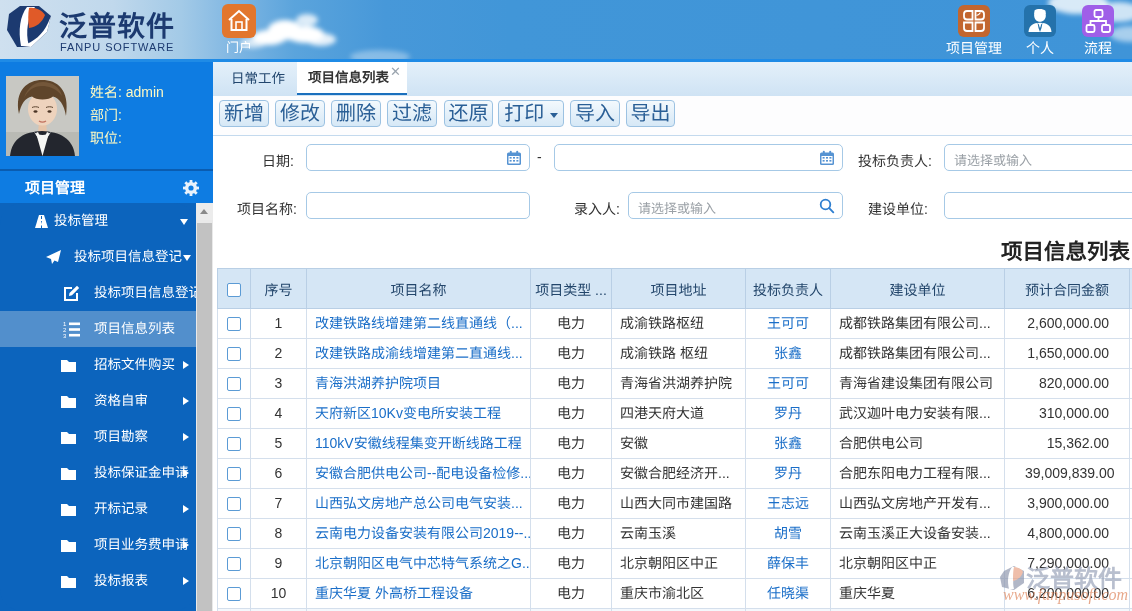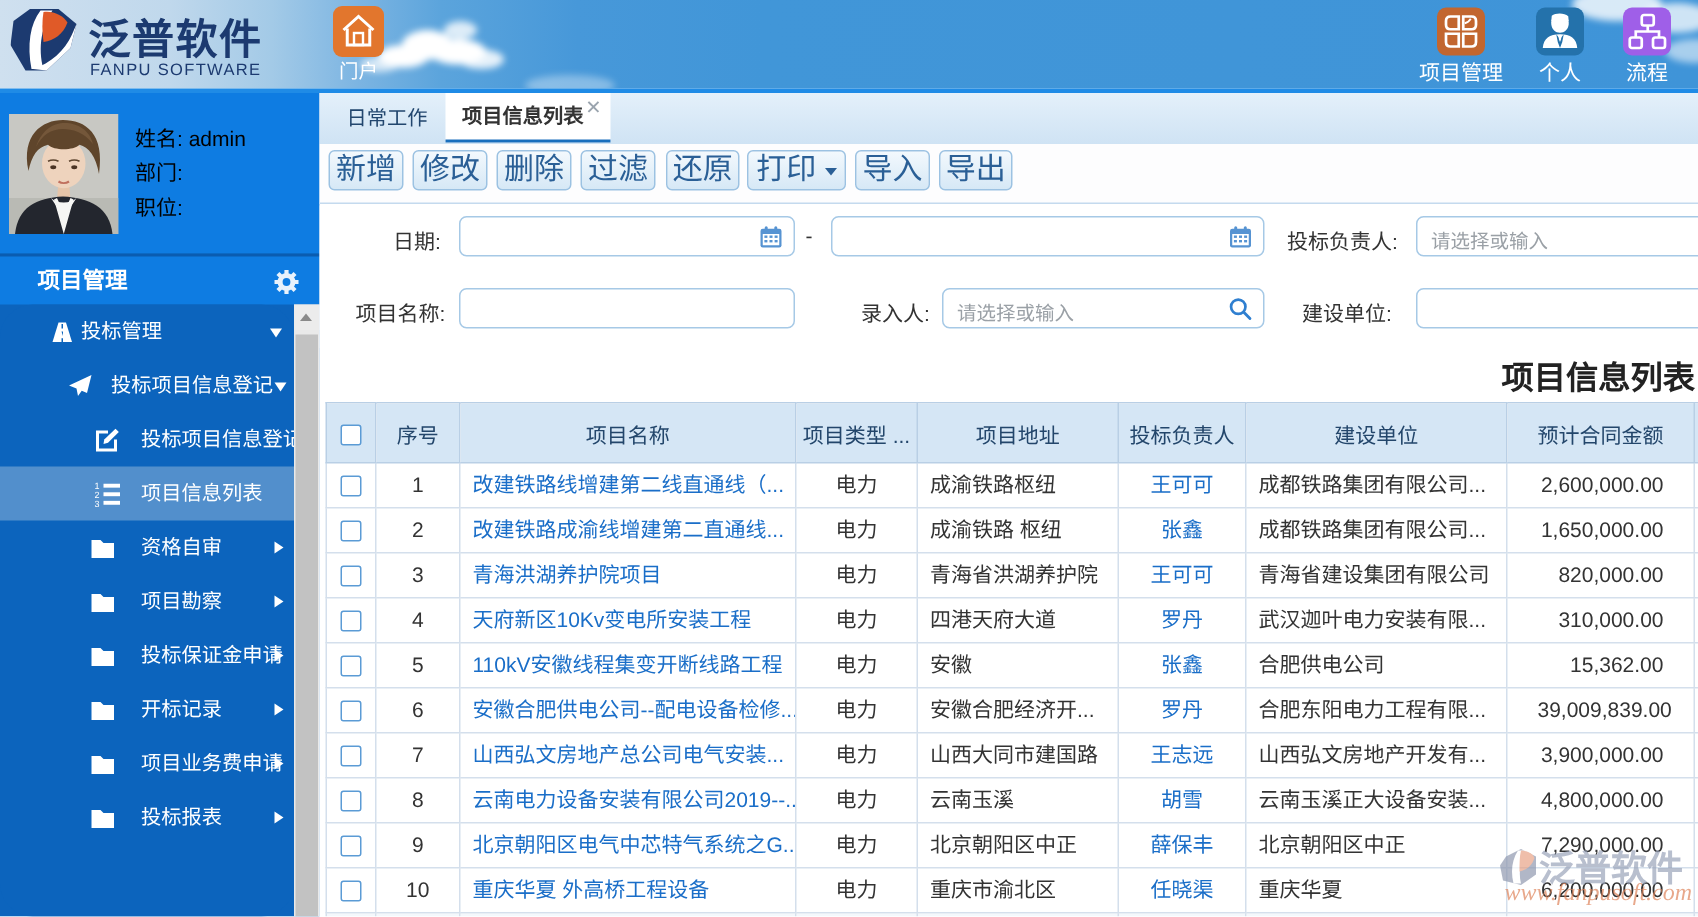--- a/index.html
+++ b/index.html
@@ -18,21 +18,21 @@
 .logosub { position:absolute; left:60px; top:41px; color:#1c3a70; font-size:11px; letter-spacing:0.9px; }
 .portal { position:absolute; left:222px; top:4px; width:34px; height:34px; background:#e2762d; border-radius:6px; }
 .portal-label { position:absolute; left:219px; top:37px; width:40px; text-align:center; color:#fff; font-size:13px; }
 .ticon { position:absolute; top:5px; width:32px; height:32px; border-radius:6px; }
 .tlabel { position:absolute; top:37px; color:#fff; font-size:14px; text-align:center; }
 
 
 .sidebar { position:absolute; left:0; top:62px; width:213px; height:549px; background:#0c64bd; }
 .userarea { position:absolute; left:0; top:0; width:213px; height:107px; background:#0e7ce2; }
 .userarea .photo { position:absolute; left:6px; top:14px; width:73px; height:80px; }
-.uline { position:absolute; left:90px; color:#000000; font-size:14px; }
+.uline { position:absolute; left:90px; color:#fef9c3; font-size:14px; }
 .pm-bar { position:absolute; left:0; top:107px; width:213px; height:34px; background:#0e7ce2; border-top:2px solid #0a5cb0; color:#fff; font-size:15px; font-weight:bold; line-height:33px; padding-left:25px; }
 .gear { position:absolute; right:13px; top:7px; font-size:18px; color:#e8f2fc; font-weight:normal; }
 .menu { position:absolute; left:0; top:141px; width:196px; height:408px; background:#0c64bd; overflow:hidden;border-radius:22px; }
 .mi { position:relative; height:36px; line-height:36px; color:#fff; font-size:13.5px; white-space:nowrap; }
 .mi.sel { background:#528fcc; }
 .mi .icon { position:absolute; top:10px; width:17px; height:17px; }
 .mi .txt { position:absolute; top:0; }
 .mi .arr-r { position:absolute; right:7px; top:13.5px; width:0; height:0; border-left:6.5px solid #fff; border-top:4.5px solid transparent; border-bottom:4.5px solid transparent; }
 .mi .arr-d { position:absolute; top:16px; width:0; height:0; border-top:6px solid #fff; border-left:4.5px solid transparent; border-right:4.5px solid transparent; }
 .sscroll { position:absolute; left:196px; top:141px; width:17px; height:408px; background:#e9e9e9; }
@@ -198,20 +198,27 @@
             <g fill="#fff">
               <rect x="6" y="1.5" width="11" height="2.6"></rect>
               <rect x="6" y="7.2" width="11" height="2.6"></rect>
               <rect x="6" y="12.9" width="11" height="2.6"></rect>
               <text x="0" y="5" font-size="6" fill="#fff">1</text>
               <text x="0" y="11" font-size="6" fill="#fff">2</text>
               <text x="0" y="17" font-size="6" fill="#fff">3</text>
             </g>
           </svg>
           <span class="txt" style="left:94px;">项目信息列表</span>
+        </div>
+      <div class="mi">
+          <svg class="icon" style="left:60px;" viewBox="0 0 17 17">
+            <path d="M1 3 L7 3 L9 5 L16 5 L16 15 L1 15 Z" fill="#fff"></path>
+          </svg>
+          <span class="txt" style="left:94px;">招标文件购买</span>
+          <span class="arr-r"></span>
         </div>
       <div class="mi">
           <svg class="icon" style="left:60px;" viewBox="0 0 17 17">
             <path d="M1 3 L7 3 L9 5 L16 5 L16 15 L1 15 Z" fill="#fff"></path>
           </svg>
           <span class="txt" style="left:94px;">资格自审</span>
           <span class="arr-r"></span>
         </div>
       <div class="mi">
           <svg class="icon" style="left:60px;" viewBox="0 0 17 17">

